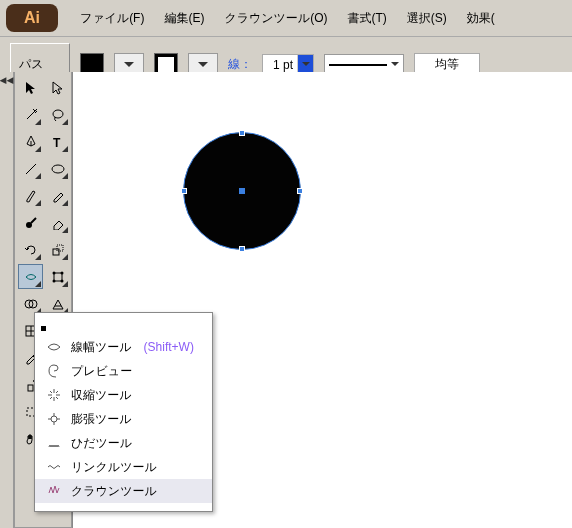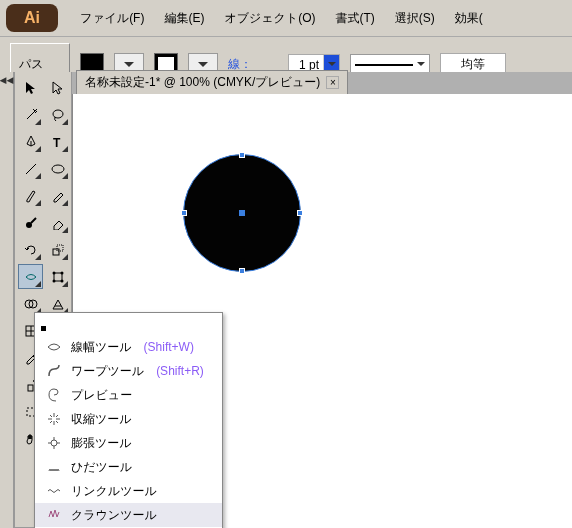--- a/index.html
+++ b/index.html
@@ -75,21 +75,20 @@
       justify-content: center;
       background: #eee;
     }
     .optlabel { color: #000; }
     .linked { color: #2050e0; }
     .stroke-width {
       display: flex;
       align-items: flex-start;
       border: 1px solid #aaa;
       background: #1d4ed8;
-      margin-left: 26px;
     }
     .stroke-width input {
       width: 34px;
       border: none;
       padding: 3px 4px;
       text-align: right;
       background: #fff;
     }
     .sw-arrow {
       width: 16px;
@@ -288,21 +287,21 @@
     }
     svg { display: block; }
   </style>
 </head>
 <body>
 
 <div class="menubar">
   <div class="ai-logo">Ai</div>
   <div class="menu-item">ファイル(F)</div>
   <div class="menu-item">編集(E)</div>
-  <div class="menu-item">オブジェクト(O)</div>
+  <div class="menu-item">クラウンツール(O)</div>
   <div class="menu-item">書式(T)</div>
   <div class="menu-item">選択(S)</div>
   <div class="menu-item">効果(</div>
 </div>
 
 <div class="optbar">
   <div class="selname">パス</div>
 
   <div class="swatch-pair">
     <div class="swatch" style="background:#000"></div>
@@ -510,26 +509,20 @@
       </div>
     <div class="tool">
         <svg width="14" height="14">
           <circle cx="6" cy="6" r="4" fill="none" stroke="#000"></circle>
           <line x1="9" y1="9" x2="13" y2="13" stroke="#000" stroke-width="2"></line>
         </svg>
       </div>
   </div>
 
   <div class="canvas-area">
-    <div class="doc-tabs">
-      <div class="doc-tab">
-        <span>名称未設定-1* @ 100% (CMYK/プレビュー)</span>
-        <span class="close-x">×</span>
-      </div>
-    </div>
     <div class="canvas">
       <div class="circle">
         <div class="anchor" style="left:50%;top:0"></div>
         <div class="anchor" style="left:100%;top:50%"></div>
         <div class="anchor" style="left:50%;top:100%"></div>
         <div class="anchor" style="left:0;top:50%"></div>
         <div class="center-pt"></div>
       </div>
     </div>
   </div>
@@ -545,29 +538,20 @@
         <svg width="16" height="16">
           <path d="M2 8 Q8 2 14 8 Q8 14 2 8" fill="none" stroke="#555"></path>
         </svg>
       </span>
     <span>線幅ツール</span>
     <span class="fly-short">(Shift+W)</span>
   </div>
   <div class="fly-item">
     <span class="fly-icon">
         <svg width="16" height="16">
-          <path d="M3 13 Q3 6 8 6 Q13 6 13 2" fill="none" stroke="#555" stroke-width="1.5"></path>
-        </svg>
-      </span>
-    <span>ワープツール</span>
-    <span class="fly-short">(Shift+R)</span>
-  </div>
-  <div class="fly-item">
-    <span class="fly-icon">
-        <svg width="16" height="16">
           <path d="M8 8 Q12 8 12 5 Q12 2 8 2 Q3 2 3 8 Q3 14 10 14" fill="none" stroke="#555"></path>
         </svg>
       </span>
     <span>プレビュー</span>
   </div>
   <div class="fly-item">
     <span class="fly-icon">
         <svg width="16" height="16">
           <path d="M8 2 L8 6 M8 14 L8 10 M2 8 L6 8 M14 8 L10 8 M4 4 L6 6 M12 4 L10 6 M4 12 L6 10 M12 12 L10 10" stroke="#555"></path>
         </svg>

